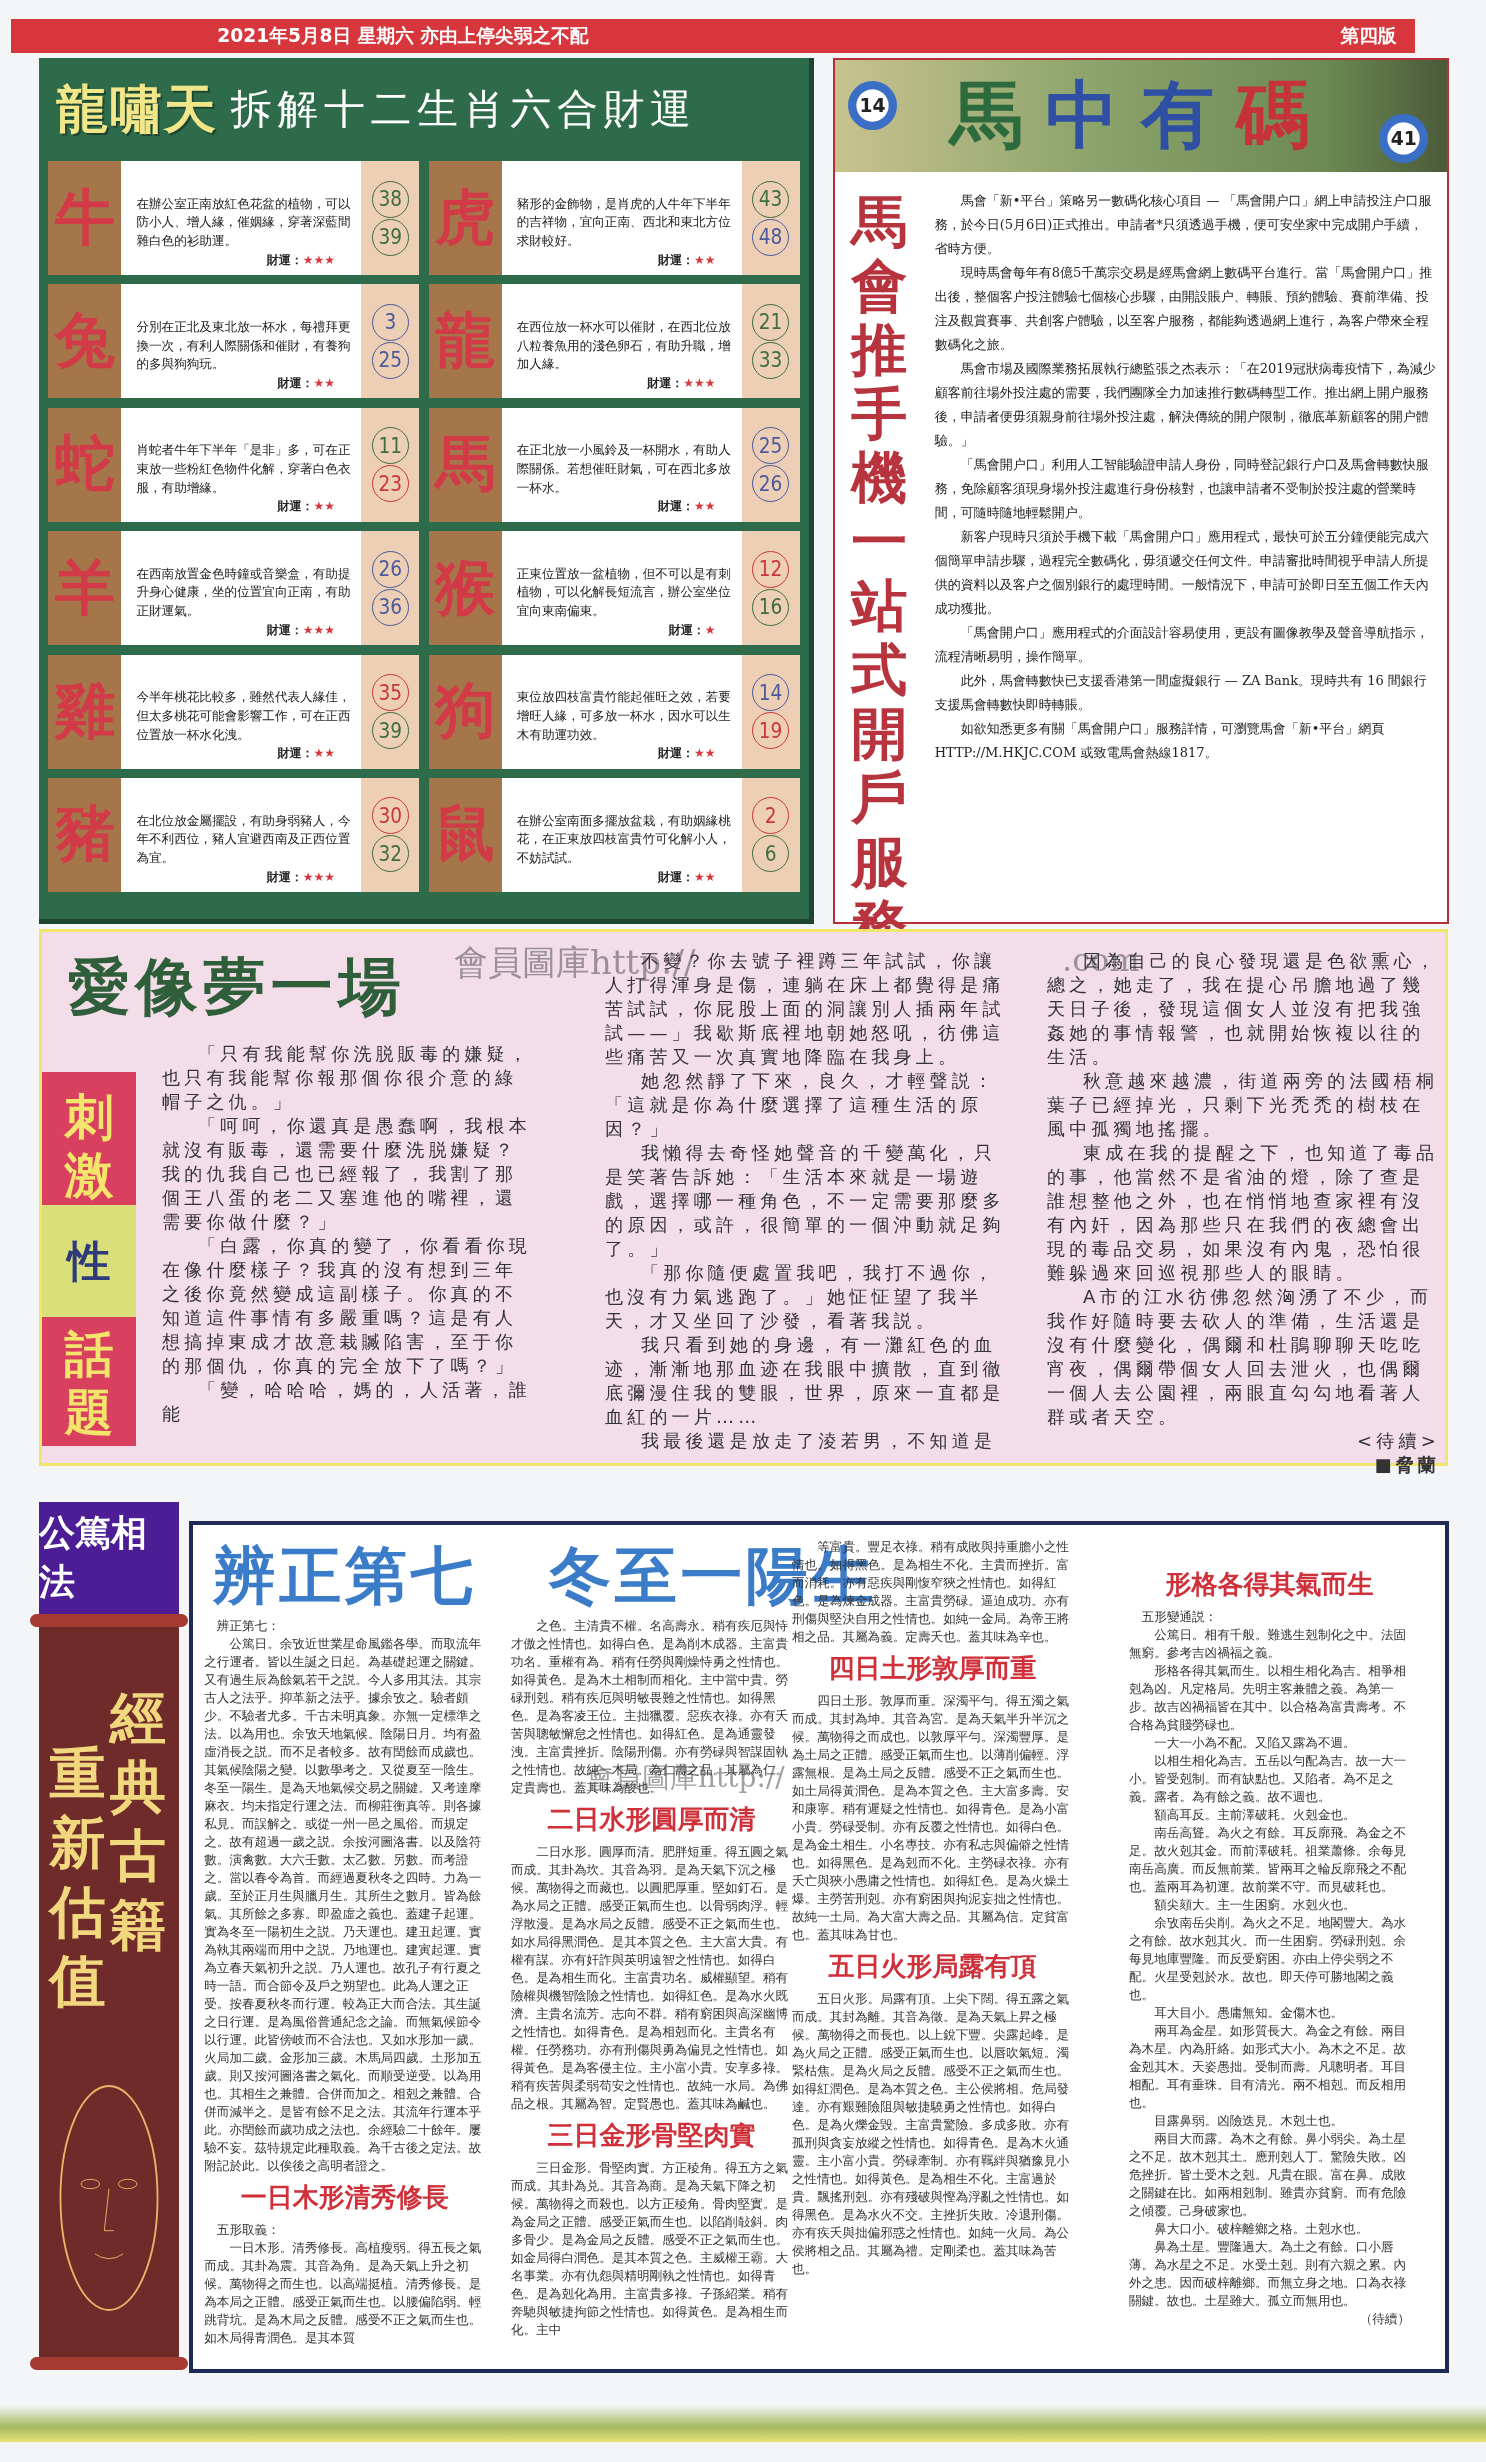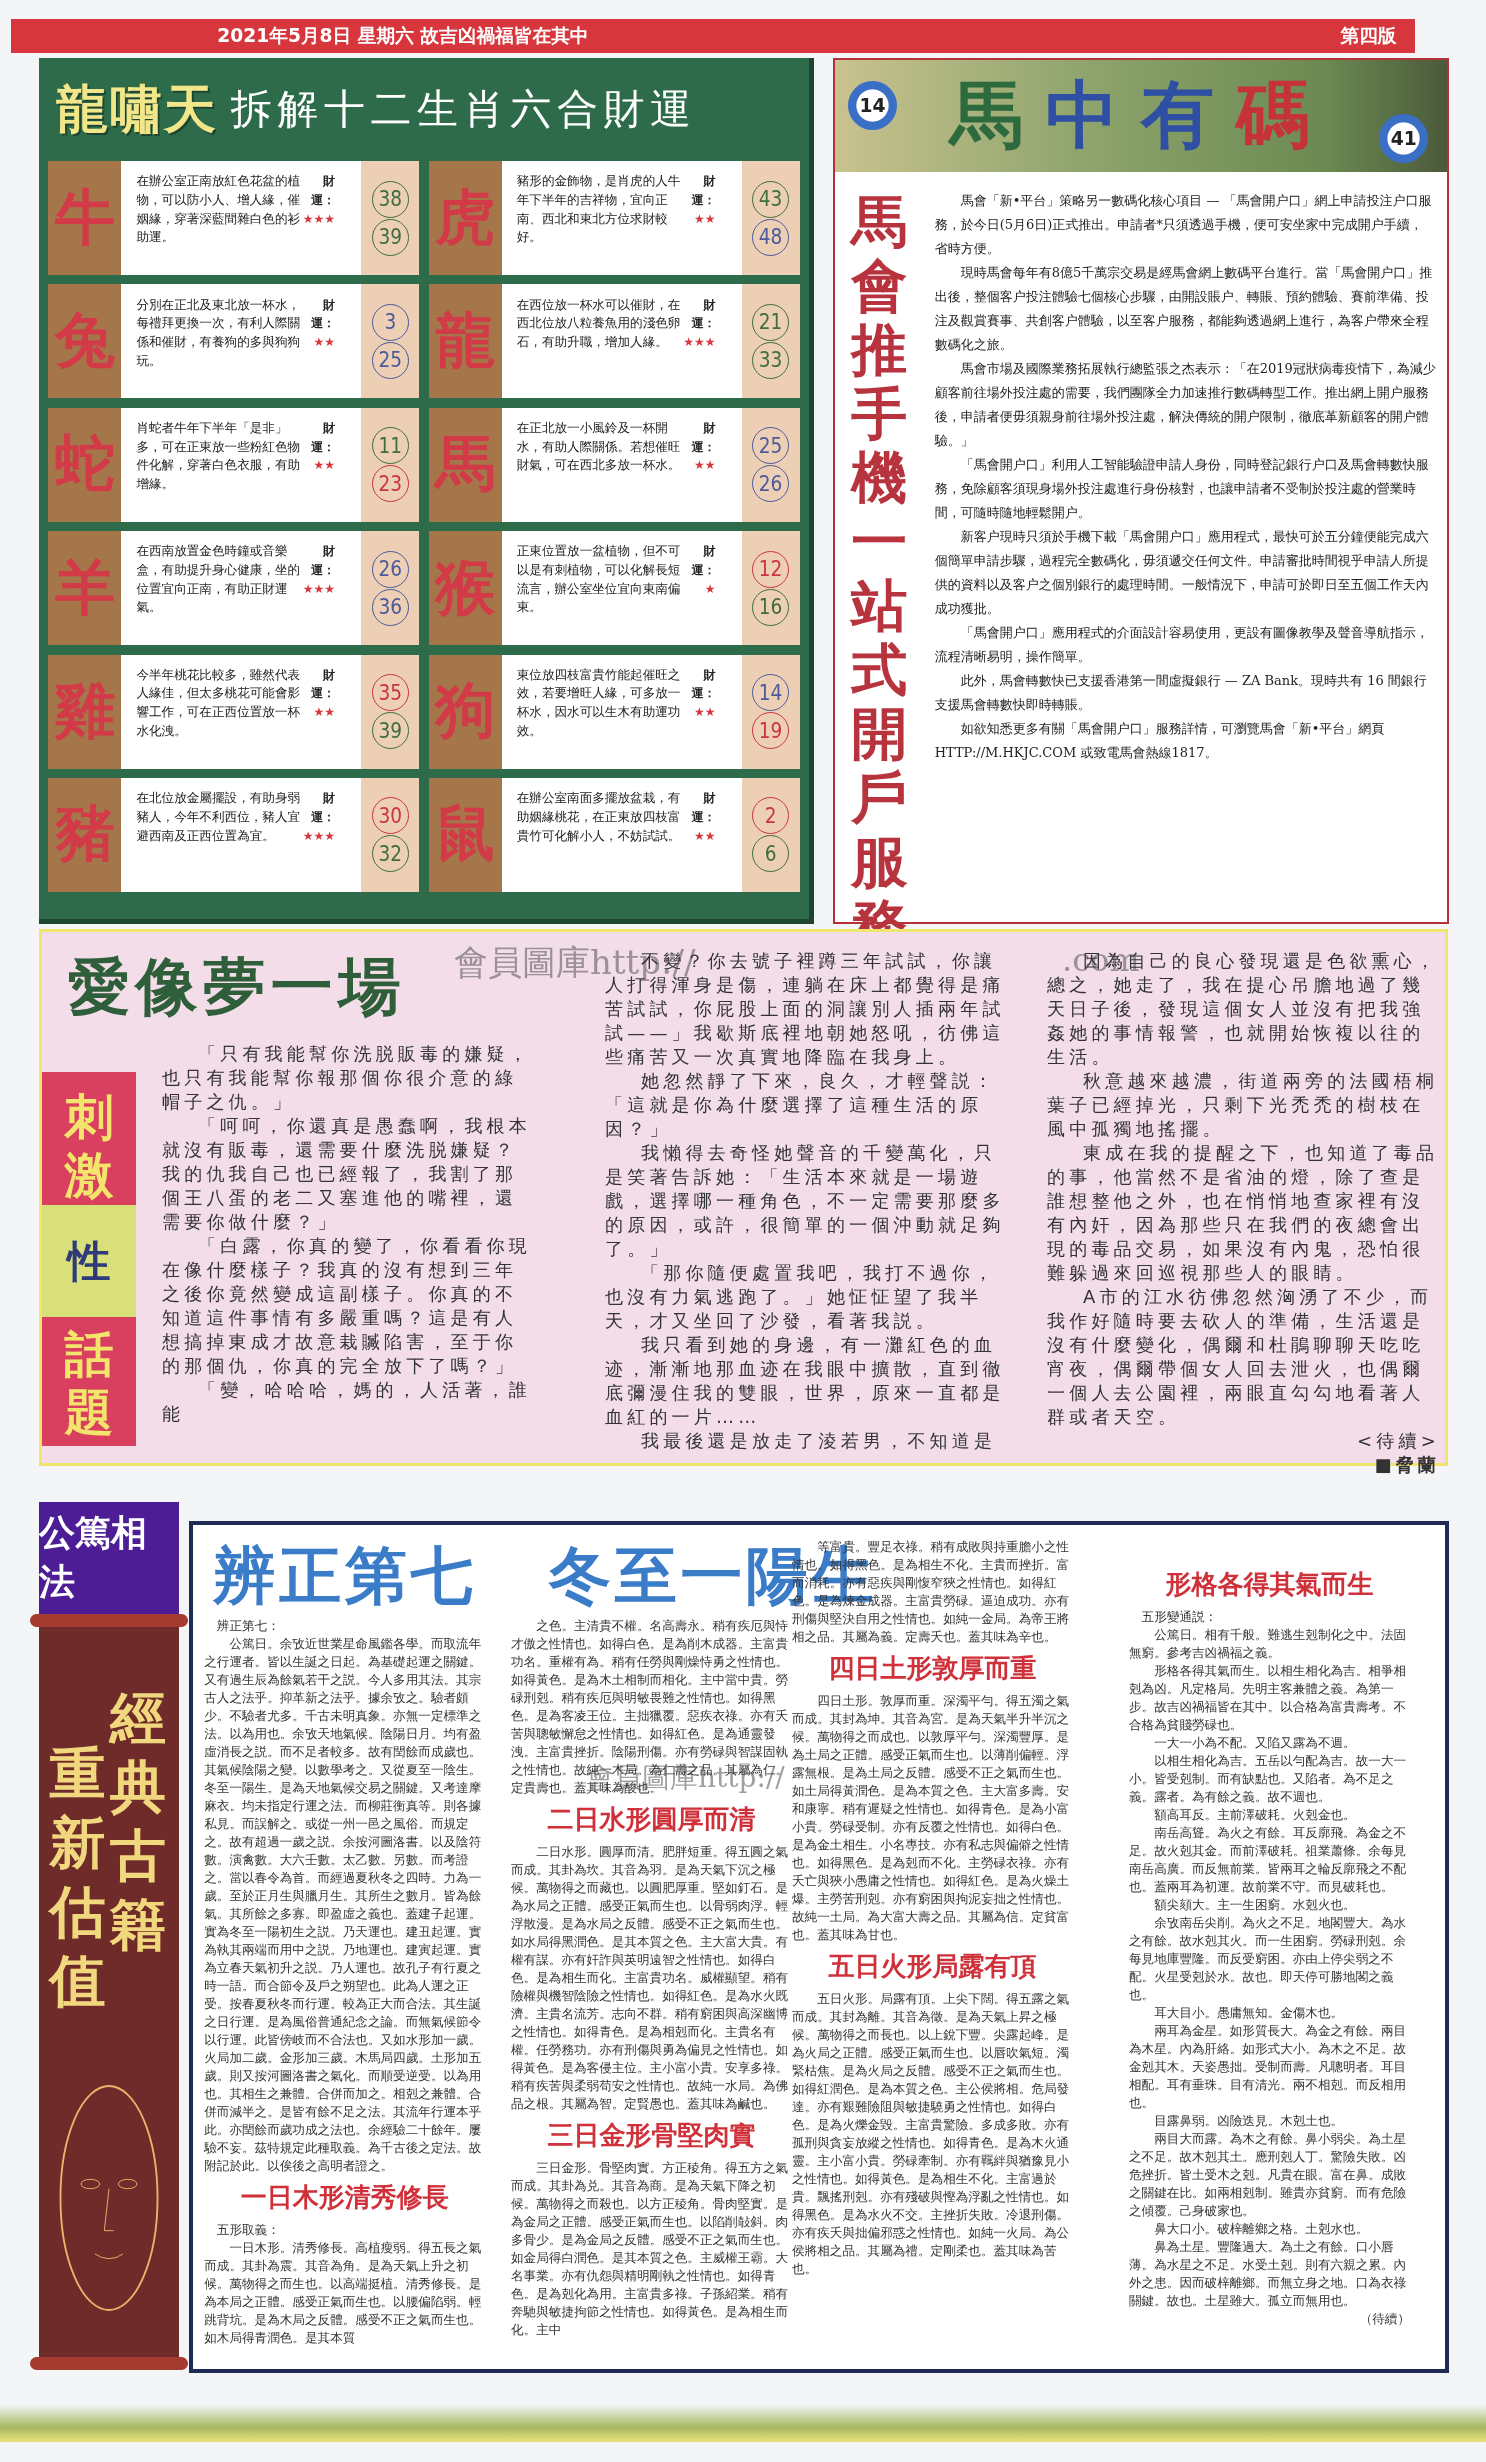--- a/index.html
+++ b/index.html
@@ -6,21 +6,21 @@
 body{width:1486px;height:2462px;background:#f4f5f7;font-family:"DejaVu Sans","Liberation Sans",sans-serif;position:relative;overflow:hidden;color:#222}
 .header{position:absolute;left:11.2px;top:18.7px;width:1404px;height:34px;background:#d6363c;color:#fff;font-weight:bold;font-size:18.7px;display:flex;align-items:center;justify-content:space-between;padding:0 18.7px 0 206px}
 
 .zodiac{position:absolute;left:39px;top:58px;width:775px;height:866px;background:#2e6b4a;border-right:5.6px solid #1d4530;border-bottom:5.6px solid #1d4530}
 .z-title{height:103px;display:flex;align-items:center;padding-left:17px}
 .z-title .big{font-size:52px;font-weight:bold;color:#f2e68a;letter-spacing:1.9px;text-shadow:1.9px 1.9px 0 #1d4530}
 .z-title .sub{font-size:41px;color:#fff;font-family:"DejaVu Serif",serif;margin-left:13px;letter-spacing:5.6px}
 .z-grid{display:grid;grid-template-columns:1fr 1fr;gap:9.4px 9.4px;padding:0 9.4px}
 .z-card{height:114px;display:flex;background:#fff}
 .z-ani{width:73px;background:#a5764a;display:flex;align-items:center;justify-content:center;font-size:60px;color:#d23a47;font-weight:bold;font-family:"DejaVu Serif",serif}
-.z-text{flex:1;padding:11.2px 7.5px 5.6px 15px;font-size:12.6px;line-height:18.7px;display:flex;flex-direction:row;justify-content:flex-end}
+.z-text{flex:1;padding:11.2px 7.5px 5.6px 15px;font-size:12.6px;line-height:18.7px;display:flex;flex-direction:column;justify-content:flex-end}
 .z-fortune{text-align:right;padding-right:18.7px;font-size:12px;font-weight:bold}
 .z-fortune .stars{color:#d6363c}
 .z-nums{width:58px;background:#edcfb6;display:flex;flex-direction:column;align-items:center;justify-content:center;gap:1px}
 .num{width:37px;height:37px;border:1.4px solid #666;border-radius:50%;display:flex;align-items:center;justify-content:center;font-size:20.6px;font-family:"DejaVu Sans Condensed","DejaVu Sans",sans-serif}
 .num.red{color:#c9353d;border-color:#c9353d}.num.green{color:#3f6d3f;border-color:#3f6d3f}.num.blue{color:#4b5a9a;border-color:#4b5a9a}
 
 .horse{position:absolute;left:833px;top:58px;width:616px;height:866px;background:#fff;border:2.8px solid #b53038}
 .h-banner{height:112px;background:linear-gradient(90deg,#c9c28f,#8fa56d 40%,#6b8a52 80%,#4b5a3a);display:flex;align-items:center;justify-content:center;position:relative}
 .h-banner .t{font-size:73px;font-weight:bold;font-family:"DejaVu Serif",serif;letter-spacing:22.5px}
 .h-ball{position:absolute;width:49px;height:49px;border-radius:50%;background:radial-gradient(circle,#fff 45%,#3b6ec5 48%);display:flex;align-items:center;justify-content:center;font-weight:bold;font-size:18.7px}
@@ -49,21 +49,21 @@
 .p-col{position:absolute;font-size:12.6px;line-height:18px;color:#333}
 .p-col p{text-indent:2em}
 .p-sub{color:#d0303a;font-size:26px;font-weight:bold;text-align:center;margin:13px 0 15px}
 .grass{position:absolute;left:0;top:2405px;width:1486px;height:37px;background:linear-gradient(180deg,#f4f5f7,#a5b860 60%,#e8e27a)}
 .wm{position:absolute;color:rgba(80,80,80,.55);font-family:"DejaVu Serif",serif;pointer-events:none}
 </style>
 </head>
 <body>
 
 <div class="header">
-  <span>2021年5月8日 星期六 故吉凶禍福皆在其中</span>
+  <span>2021年5月8日 星期六 亦由上停尖弱之不配</span>
   <span>第四版</span>
 </div>
 
 <section class="zodiac">
   <div class="z-title">
     <span class="big">龍嘯天</span>
     <span class="sub">拆解十二生肖六合財運</span>
   </div>
   <div class="z-grid" id="zgrid">
       <div class="z-card">

